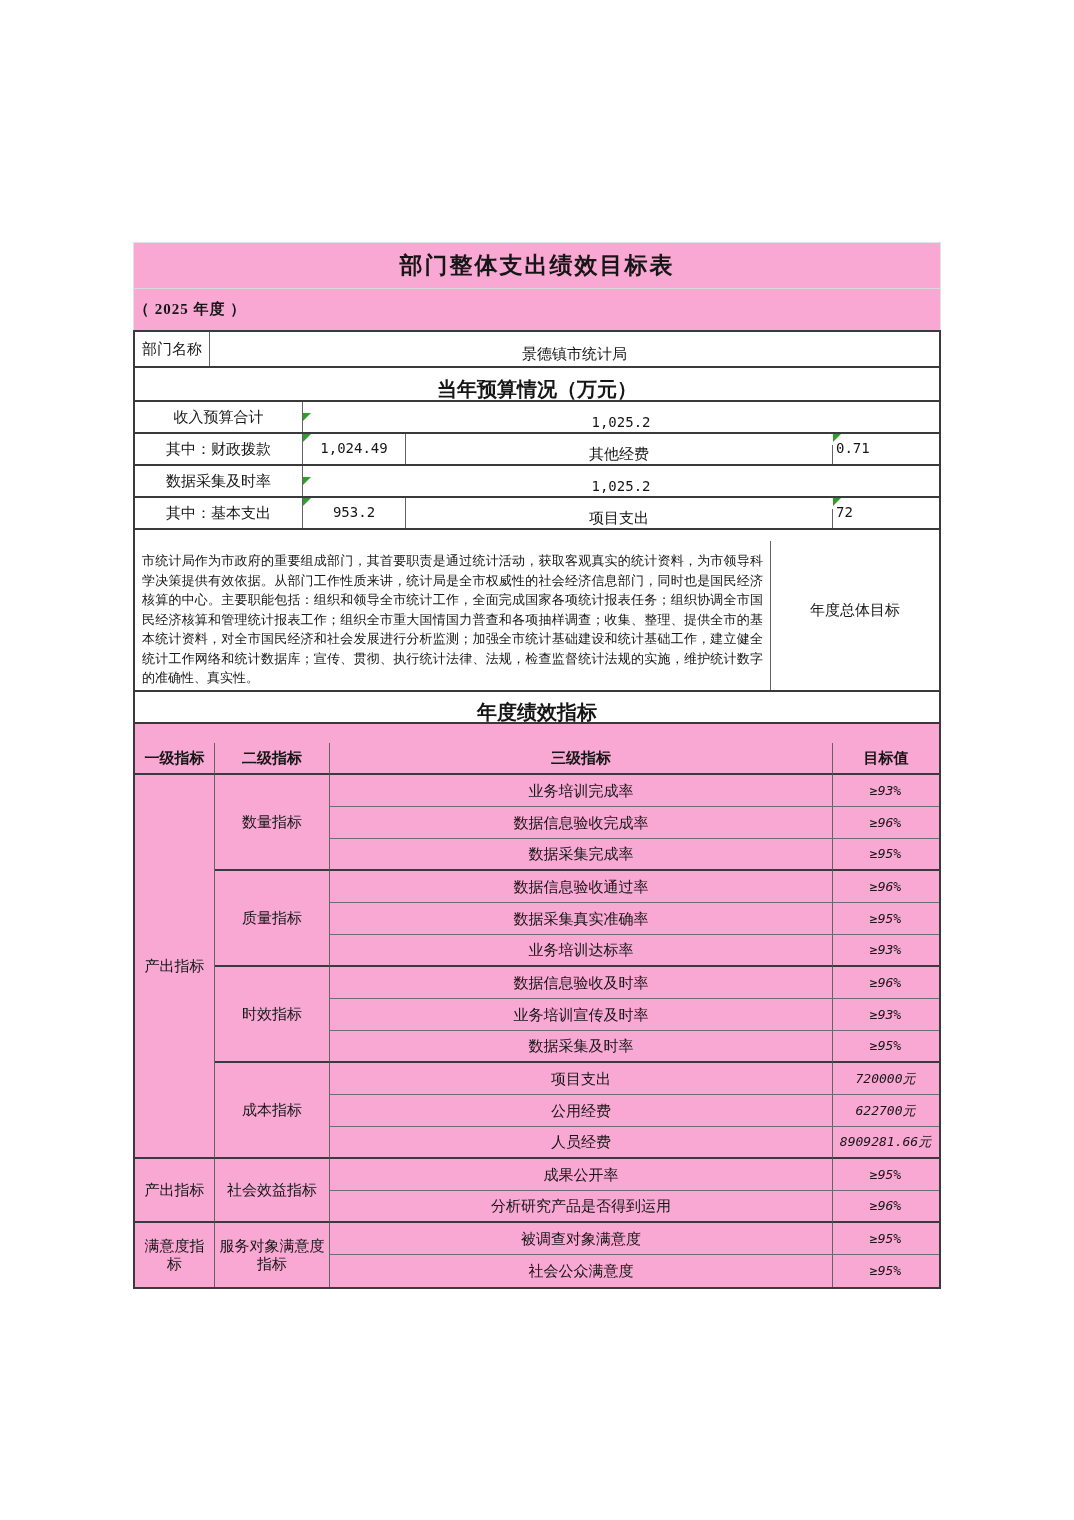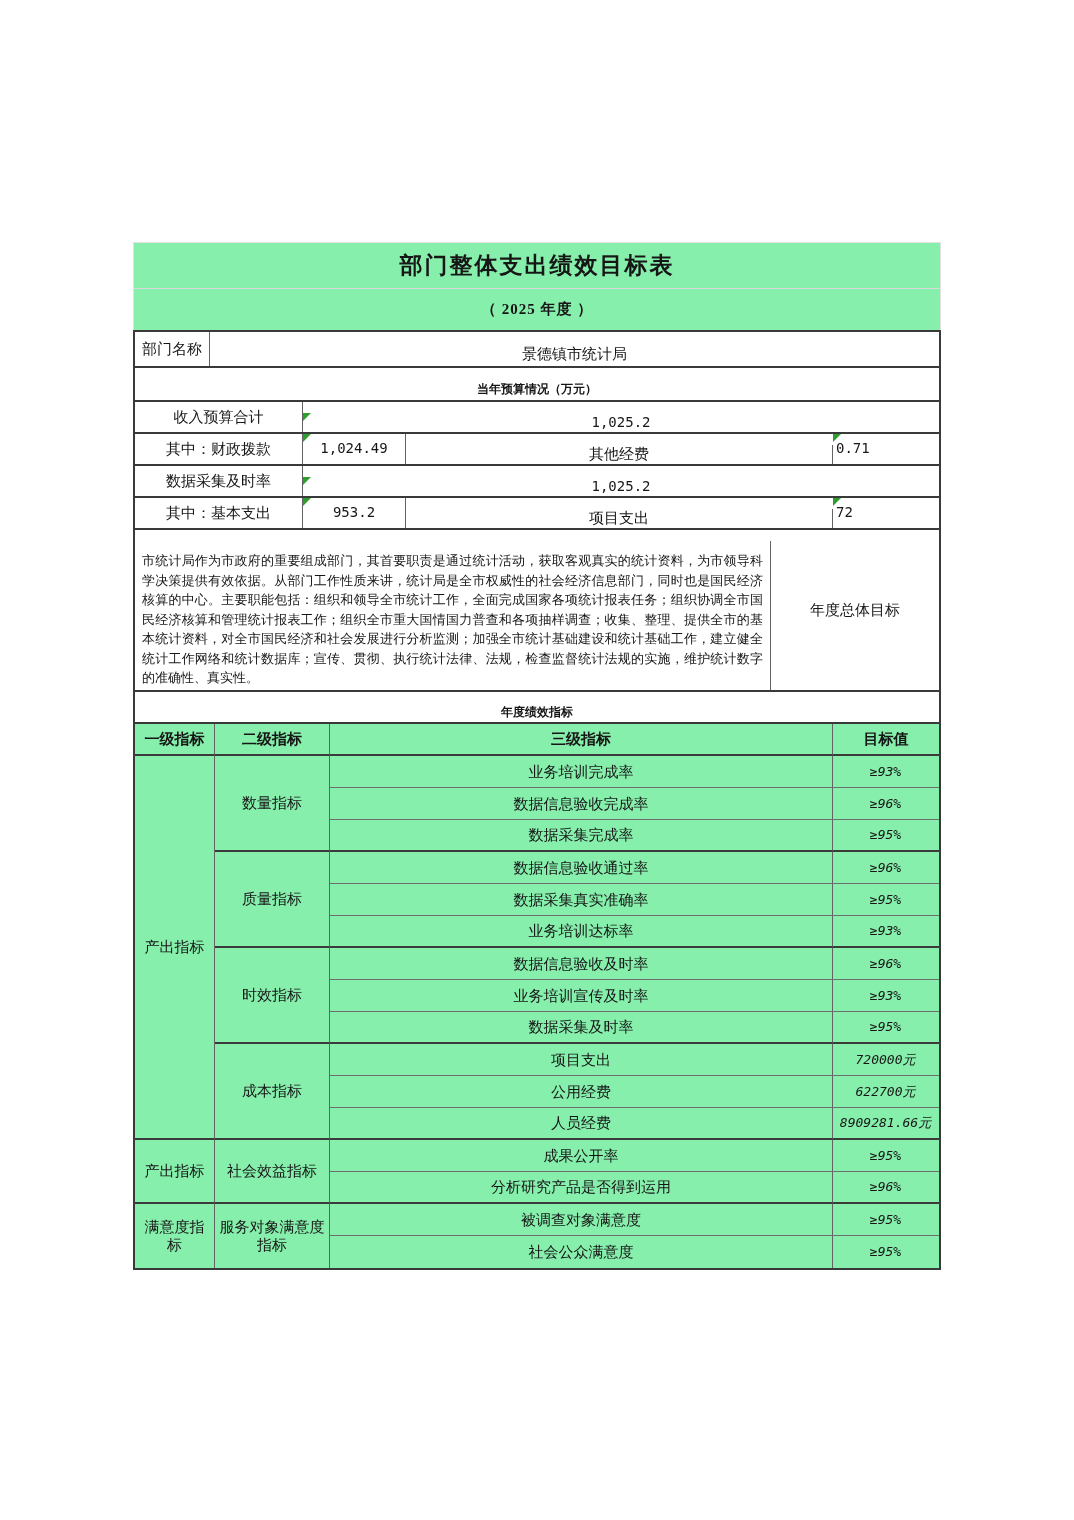--- a/index.html
+++ b/index.html
@@ -1,58 +1,58 @@
 <!DOCTYPE html>
 <html style="--border-dark: #3a3a3a; --border-light: #636363; --triangle-green: #2f9e2f; --title-border: #e2e2e2;"><head>
 <meta charset="utf-8">
 <style>
   * { margin:0; padding:0; box-sizing:border-box; }
   html,body { width:1074px; height:1520px; background:#ffffff; }
   body { position:relative; font-family:"Liberation Serif","DejaVu Serif",serif; color:#161616; }
 
-  .doc { position:absolute; left:133px; top:242px; width:808px; background:#86efac; }
+  .doc { position:absolute; left:133px; top:242px; width:808px; background:#f9a8d4; }
 
   
   .head-block { border:1px solid var(--title-border,#e2e2e2); border-bottom:none; }
   .title-row { height:46px; border-bottom:1px solid #d9d9d9;
                display:flex; align-items:center; justify-content:center; }
   .title-row span { font-size:23px; font-weight:bold; letter-spacing:2px; }
-  .date-row { height:41px; display:flex; align-items:center; justify-content:center; }
+  .date-row { height:41px; display:flex; align-items:center; }
   .date-row span { font-size:15px; font-weight:bold; letter-spacing:1px; }
 
   
   .tbl { border:2px solid var(--border-dark,#3a3a3a); }
 
   .frow { display:flex; border-bottom:2px solid var(--border-dark,#3a3a3a); background:#fff; }
   .fc { border-right:1px solid var(--border-light,#636363);
         display:flex; align-items:center; justify-content:center;
         position:relative; font-size:15px; text-align:center; line-height:1.25; }
   .fc:last-child { border-right:none; }
   .grow { flex:1 1 auto;margin-top:11px; }
   .w75  { width:75px;  flex:none; }
   .w139 { width:168px; flex:none; }
   .w103 { width:103px; flex:none; }
   .w106 { width:106px; flex:none; }
   .h36 { height:36px; } .h34 { height:34px; } .h32 { height:32px; }
   .goal { height:162px; }
 
-  .bold { font-weight:bold; font-size:12px; }
+  .bold { font-weight:bold; font-size:20px; }
   .left { justify-content:flex-start; padding-left:3px; text-align:left; }
   .num  { font-family:"DejaVu Sans Mono","Liberation Mono",monospace; font-size:14px; }
 
   .para { display:block; padding:10px 7px 6px 7px; font-size:13px; line-height:19.5px;
           text-align:justify; text-justify:inter-ideograph; }
 
   
   .tri::before { content:""; position:absolute; top:0; left:0; width:0; height:0;
                  border-top:8px solid var(--triangle-green,#2f9e2f);
                  border-right:8px solid transparent; }
 
   
-  table.perf { width:100%; border-collapse:separate; border-spacing:0; table-layout:fixed; }
+  table.perf { width:100%; border-collapse:separate; border-spacing:0; table-layout:fixed;margin-top:19px; }
   table.perf td { border-right:1px solid var(--border-light,#636363);
                   border-bottom:1px solid #6e6e6e;
                   height:32px; text-align:center; vertical-align:middle;
                   font-size:15px; line-height:1.2; padding:1px 4px; overflow:hidden; }
   table.perf td:last-child { border-right:none; }
   table.perf td.bb2 { border-bottom:2px solid var(--border-dark,#3a3a3a); }
   table.perf td.bb0 { border-bottom:none; }
   table.perf td.hdr { font-weight:bold; font-size:15px; }
   table.perf td.tv  { text-align:center; padding-left:3px;
                       font-family:"DejaVu Sans Mono","Liberation Mono",monospace; font-size:13px;font-style:italic; }

